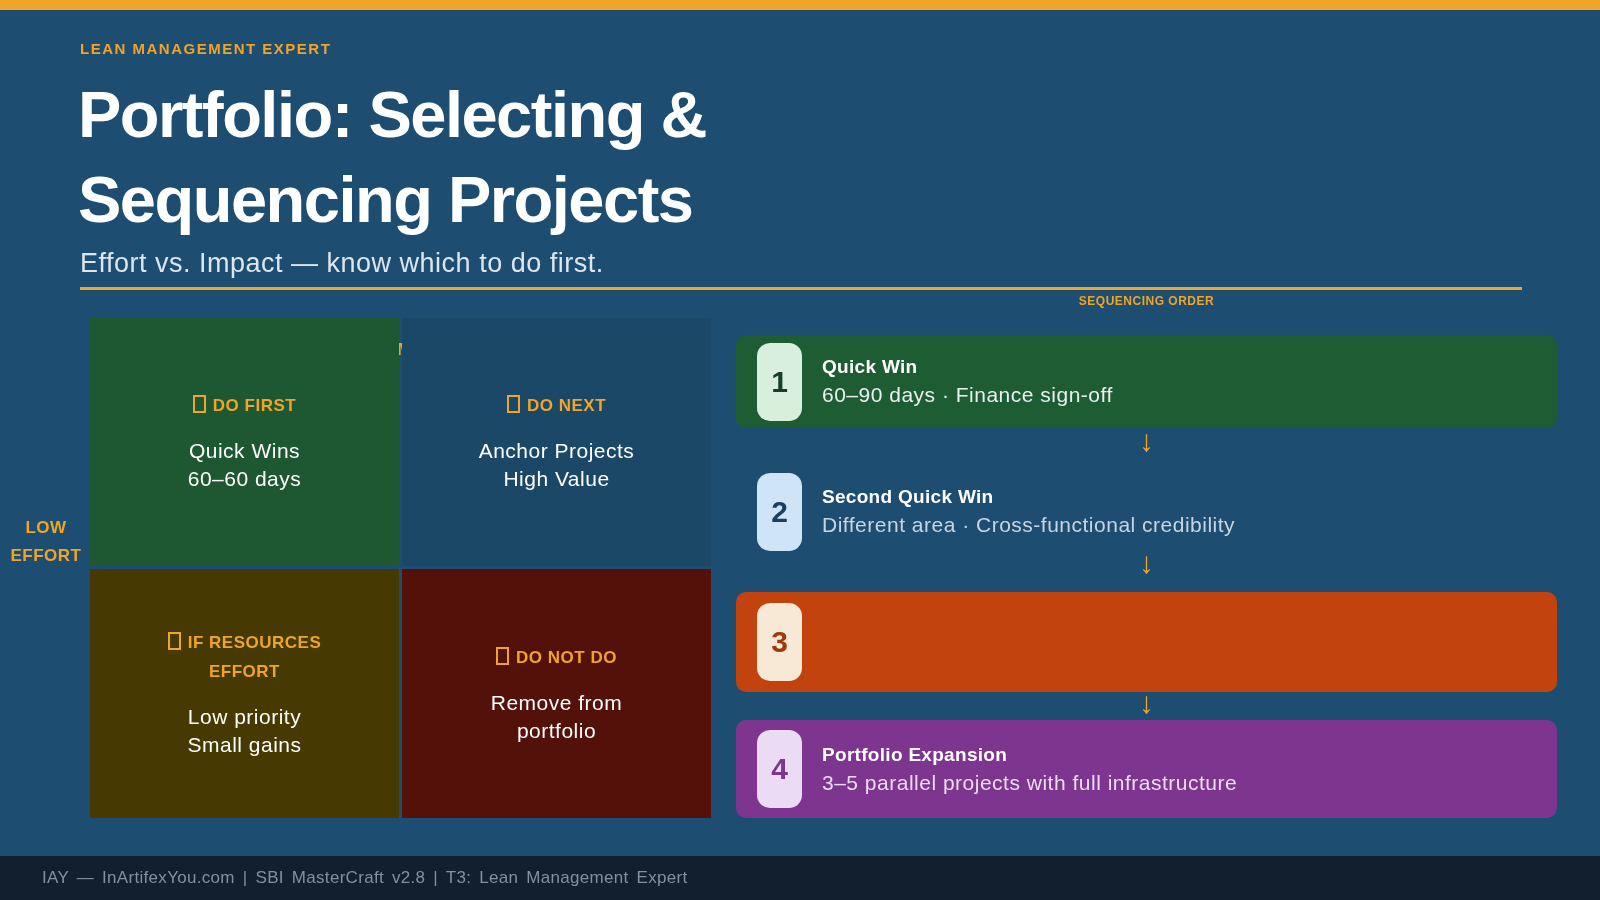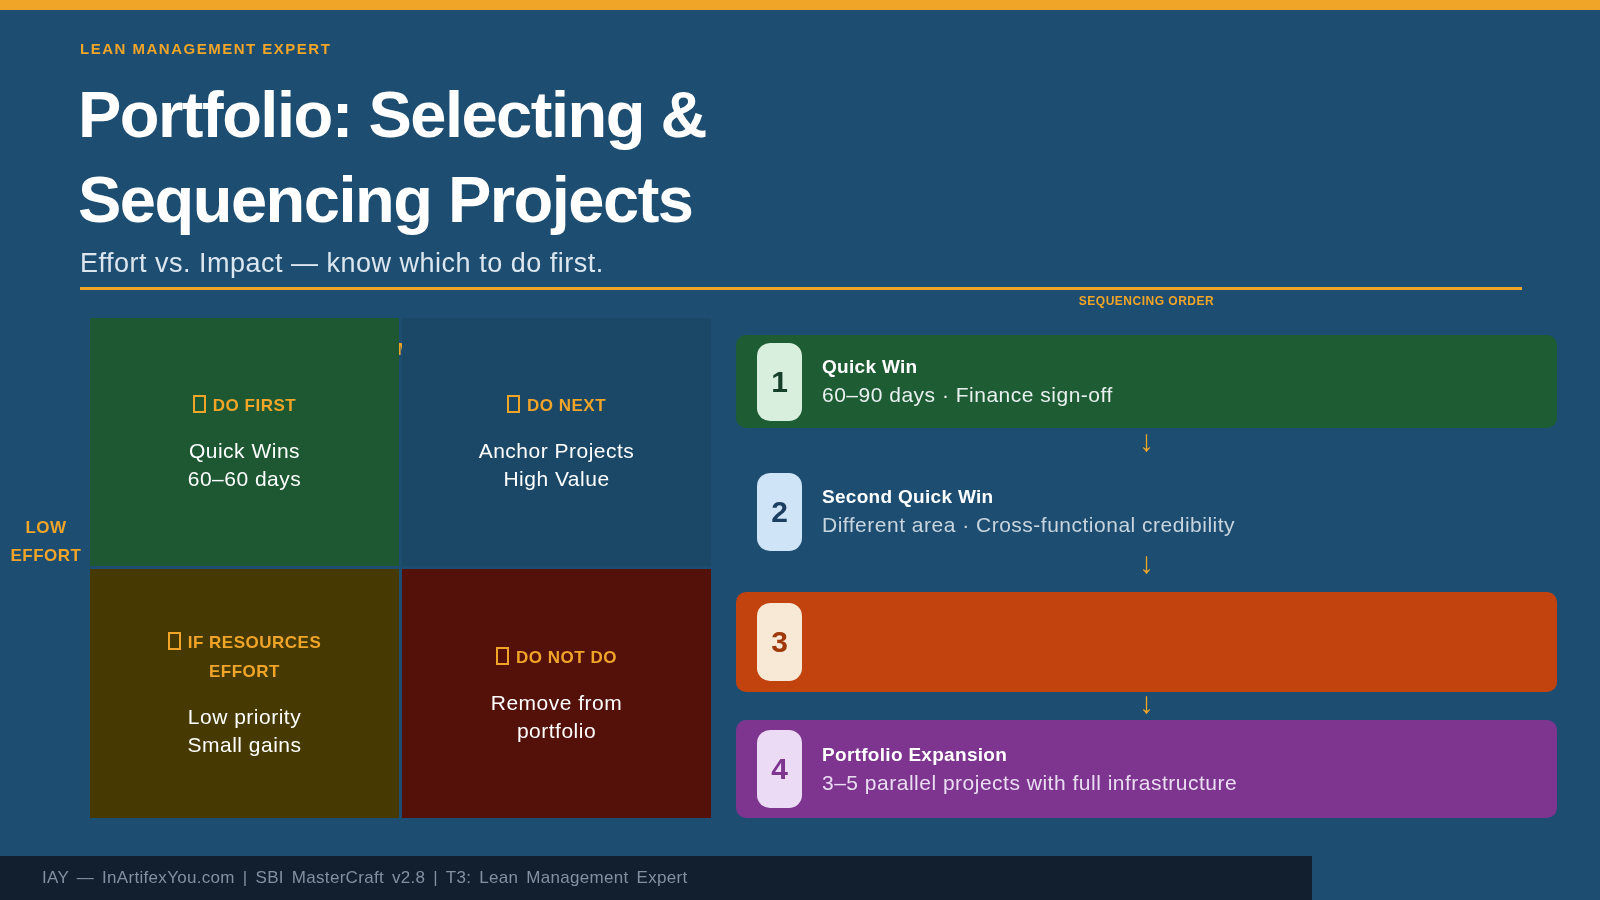--- a/index.html
+++ b/index.html
@@ -40,21 +40,21 @@
   .card-4{top:720px;height:98px;}
   .badge{flex:0 0 45px;height:78px;margin-left:21px;border-radius:13px;display:flex;align-items:center;justify-content:center;font-size:30px;font-weight:bold;}
   .card-text{margin-left:20px;display:flex;flex-direction:column;gap:5px;}
   .card-title{color:#ffffff;font-size:19px;font-weight:bold;letter-spacing:0.3px;}
   .card-detail{font-size:21px;letter-spacing:0.5px;}
   .d1{color:#E9F0F0;} .d2{color:#C9D5DE;} .d3{color:#F7E9DC;} .d4{color:#EADDF2;}
   .flow-arrow{position:absolute;left:736px;width:821px;text-align:center;color:#F0A428;font-size:30px;font-weight:bold;line-height:28px;}
   .arrow-1{top:427px;} .arrow-2{top:549px;} .arrow-3{top:689px;}
 
   
-  .footer{position:absolute;left:0;top:856px;width:1312px;height:44px;background:#121F2E;display:flex;align-items:center;}
+  .footer{position:absolute;left:0;top:856px;width:1600px;height:44px;background:#121F2E;display:flex;align-items:center;}
   .footer-text{margin-left:42px;color:#8290A1;font-size:17px;letter-spacing:0.3px;word-spacing:3px;}
 </style>
 </head>
 <body>
 
 <div class="slide" style="background: rgb(29, 78, 114);">
 
   <div class="topbar" style="background: rgb(240, 164, 40);"></div>
 
   <div class="kicker">LEAN MANAGEMENT EXPERT</div>

